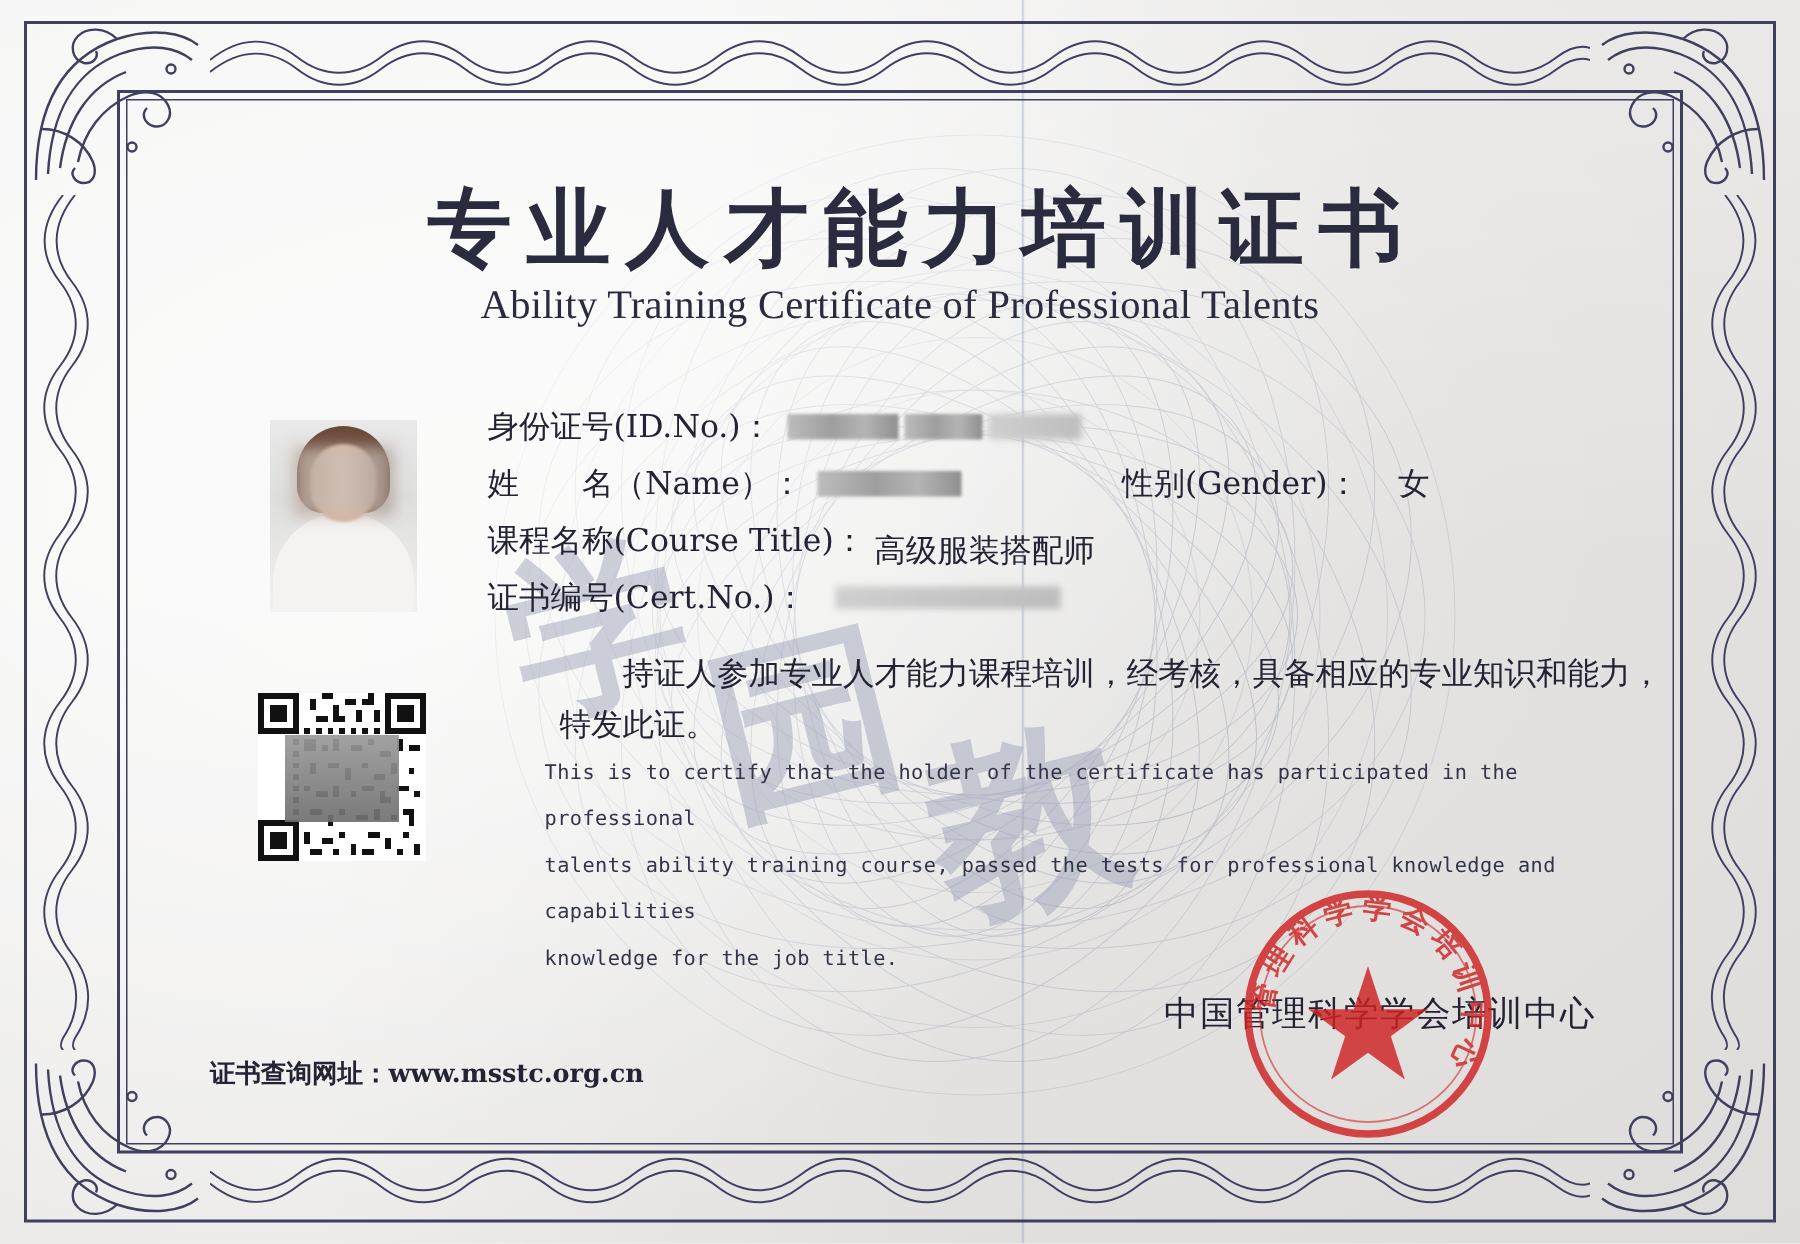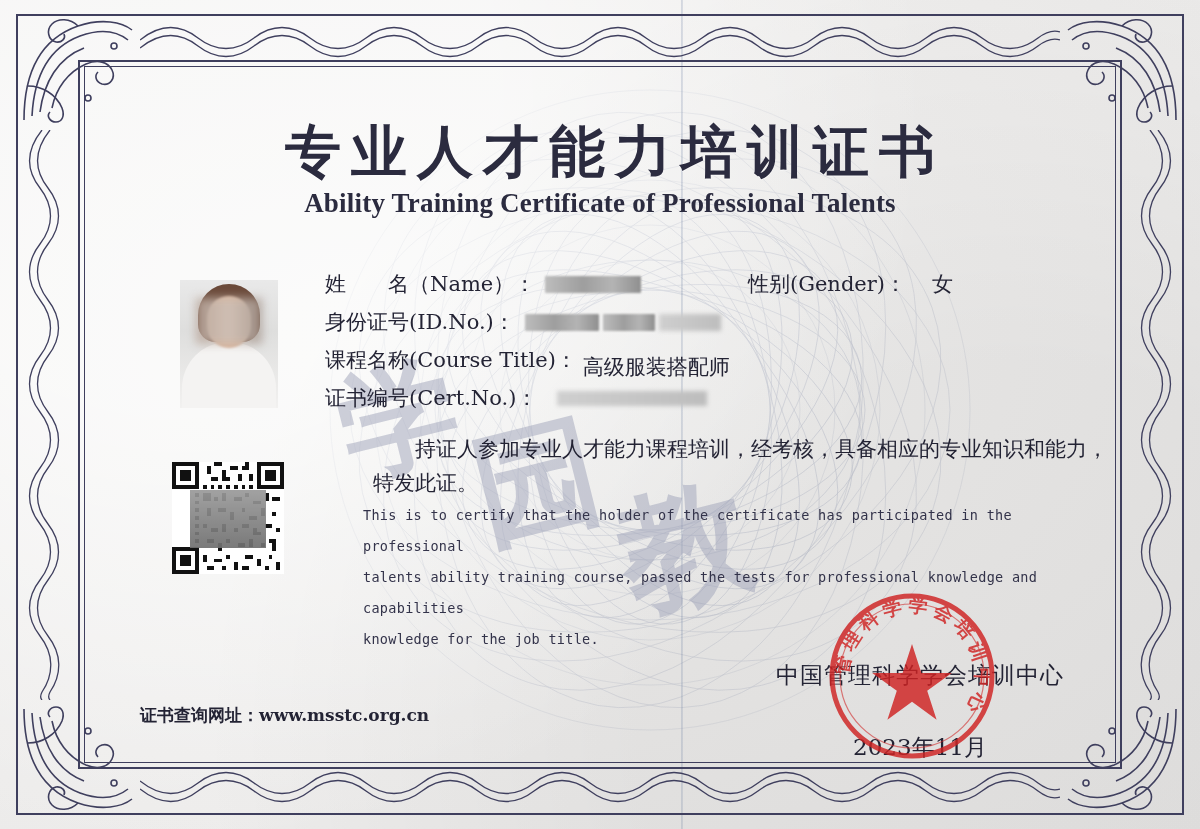--- a/index.html
+++ b/index.html
@@ -69,21 +69,21 @@
     position:absolute;left:0;right:0;top:115px;text-align:center;
     font-family:"DejaVu Serif", serif;
     font-size:56px;font-weight:700;color:#2b2b3f;
     letter-spacing:10px;text-indent:10px;
     text-shadow:0 1px 0 rgba(255,255,255,.6);
     padding-left:20px;
   }
   .title-en{
     position:absolute;left:0;right:0;top:188px;text-align:center;
     font-family:"Liberation Serif", serif;
-    font-size:27px;font-weight:700;color:#2b2b3f;letter-spacing:.2px;
+    font-size:27px;font-weight:400;color:#2b2b3f;letter-spacing:.2px;
   }
 
   
   .photo{
     position:absolute;left:180px;top:280px;width:98px;height:128px;
     background:linear-gradient(180deg,#e9e9e9 0%, #dededd 40%, #f2f1f0 100%);
     overflow:hidden;
   }
   .ph-hair{
     position:absolute;left:18px;top:4px;width:62px;height:58px;border-radius:32px 32px 18px 18px;
@@ -450,56 +450,55 @@
         <rect x="22" y="18" width="1" height="1"></rect>
           <rect x="26" y="21" width="1" height="2"></rect>
       </g>
     </svg>
     <div class="qr-mask"></div>
   </div>
 
   <div class="fields">
 
     <div class="frow">
+      <span class="flabel">身份证号(ID.No.)：</span>
+      <span class="redact" style="width:74px;margin-left:10px;"></span>
+      <span class="redact" style="width:52px;margin-left:4px;"></span>
+      <span class="redact soft" style="width:62px;margin-left:4px;"></span>
+    </div>
+
+    <div class="frow">
       <span class="flabel">姓　　名（Name）：</span>
       <span class="redact" style="width:96px;margin-left:10px;"></span>
       <span class="gender-wrap">
         <span class="flabel">性别(Gender)：</span>
         <span class="gender-val">女</span>
       </span>
     </div>
 
     <div class="frow">
-      <span class="flabel">身份证号(ID.No.)：</span>
-      <span class="redact" style="width:74px;margin-left:10px;"></span>
-      <span class="redact" style="width:52px;margin-left:4px;"></span>
-      <span class="redact soft" style="width:62px;margin-left:4px;"></span>
-    </div>
-
-    <div class="frow">
       <span class="flabel">课程名称(Course Title)：</span>
       <span class="fval">高级服装搭配师</span>
     </div>
 
     <div class="frow">
       <span class="flabel">证书编号(Cert.No.)：</span>
       <span class="redact soft" style="width:150px;margin-left:20px;height:15px;"></span>
     </div>
 
   </div>
 
   <div class="para-cn">持证人参加专业人才能力课程培训，经考核，具备相应的专业知识和能力，特发此证。</div>
   <div class="para-en">
     <div>This is to certify that the holder of the certificate has participated in the professional</div>
     <div>talents ability training course, passed the tests for professional knowledge and capabilities</div>
     <div>knowledge for the job title.</div>
   </div>
 
   <div class="org">中国管理科学学会培训中心</div>
-  <div class="date">2023年11月</div>
 
   <div class="seal">
     <svg width="176" height="176" viewBox="0 0 176 176" xmlns="http://www.w3.org/2000/svg">
       <defs>
         <path id="sealArc" d="M 88,88 m -64,0 a 64,64 0 1,1 128,0 a 64,64 0 1,1 -128,0"></path>
       </defs>
       <circle cx="88" cy="88" r="80" fill="none" stroke="#cf2222" stroke-width="5"></circle>
       <circle cx="88" cy="88" r="72" fill="none" stroke="#cf2222" stroke-width="1.2" opacity=".7"></circle>
       <text font-family="'DejaVu Serif', serif" font-size="19" font-weight="700" fill="#cf2222" letter-spacing="5">
         <textPath href="#sealArc" startOffset="24%" text-anchor="middle">中国管理科学学会培训中心</textPath>

